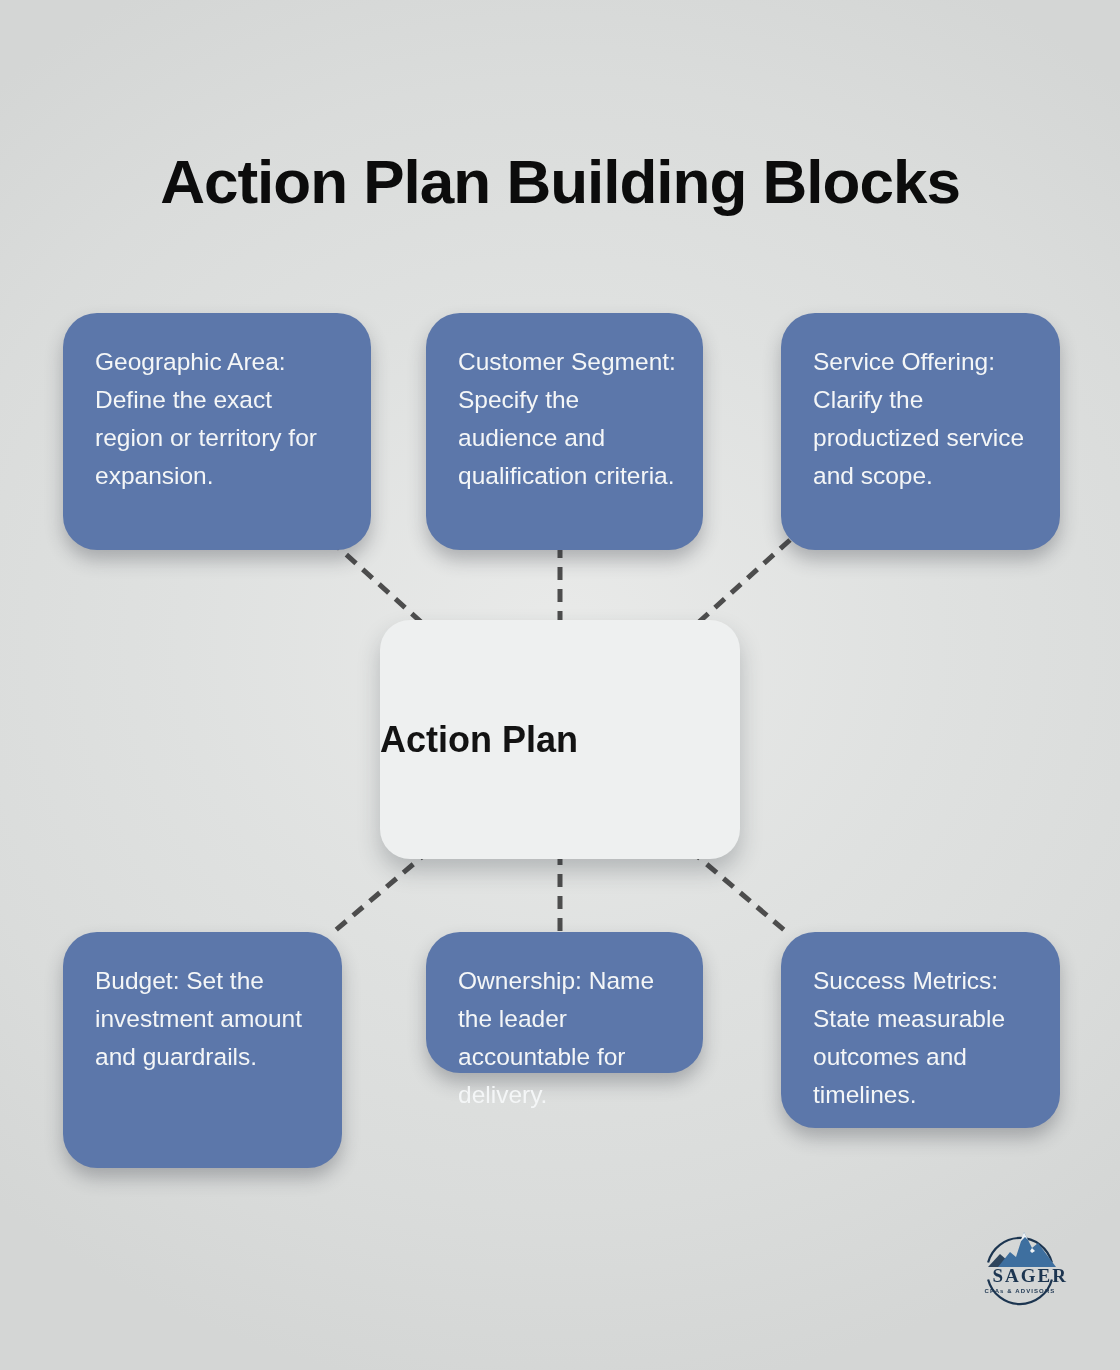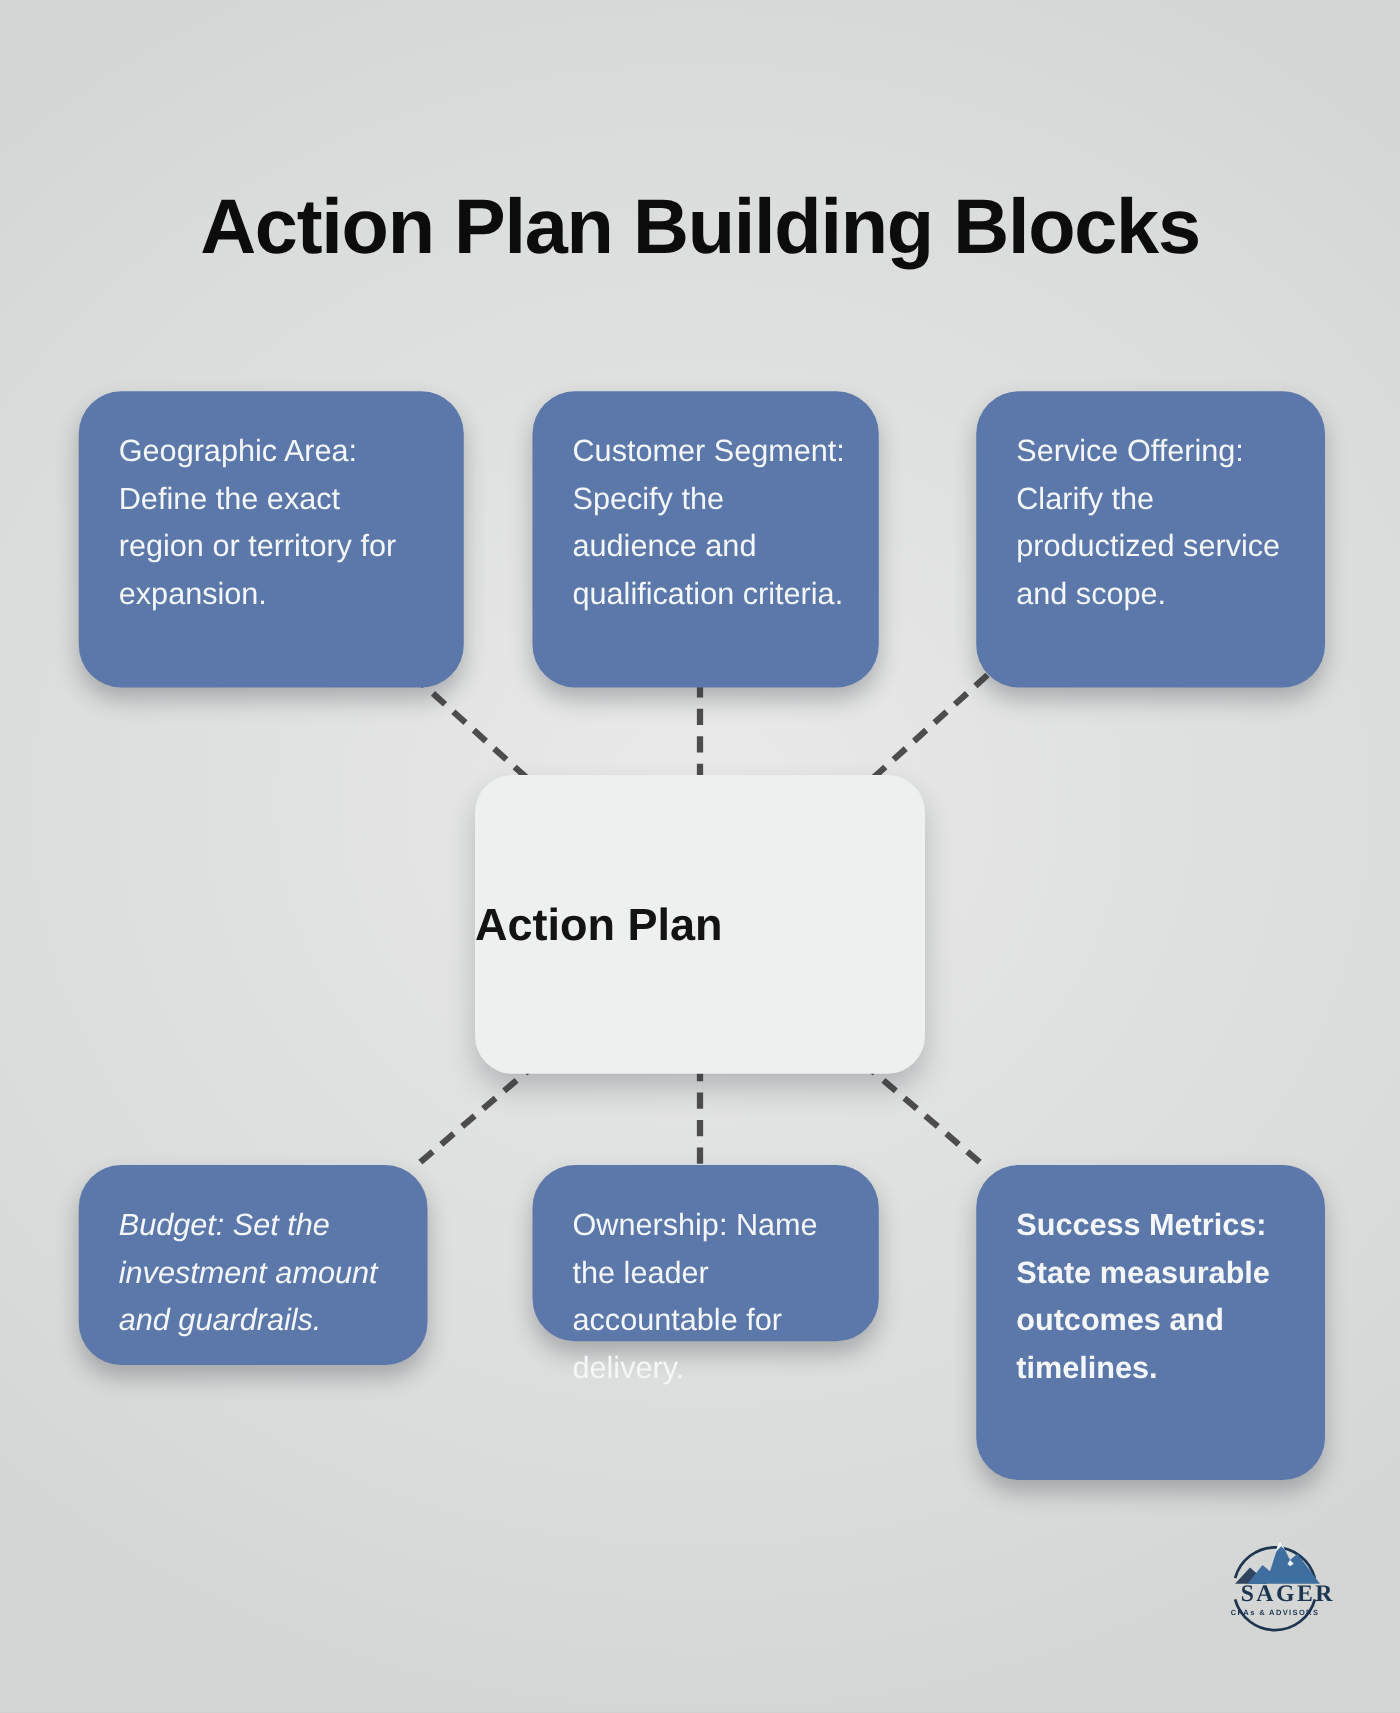--- a/index.html
+++ b/index.html
@@ -43,23 +43,23 @@
     border-radius: 34px;
     color: var(--block-text, #f4f6f7);
     font-size: 24.5px;
     line-height: 38px;
     padding: 30px 26px 0 32px;
     box-shadow: 0 10px 18px rgba(45, 50, 60, 0.30);
   }
   .block.b-tl { left: 63px;  top: 313px; width: 308px; height: 237px; }
   .block.b-tm { left: 426px; top: 313px; width: 277px; height: 237px; }
   .block.b-tr { left: 781px; top: 313px; width: 279px; height: 237px; }
-  .block.b-bl { left: 63px;  top: 932px; width: 279px; height: 160px; font-style: italic; }
+  .block.b-bl { left: 63px;  top: 932px; width: 279px; height: 236px; }
   .block.b-bm { left: 426px; top: 932px; width: 277px; height: 141px; }
-  .block.b-br { left: 781px; top: 932px; width: 279px; height: 252px; font-weight: bold; }
+  .block.b-br { left: 781px; top: 932px; width: 279px; height: 196px; }
   .center-box {
     position: absolute;
     left: 380px; top: 620px;
     width: 360px; height: 239px;
     box-sizing: border-box;
     background: var(--center-fill, #eef0f0);
     border-radius: 30px;
     display: flex;
     align-items: center;
     justify-content: flex-start;

